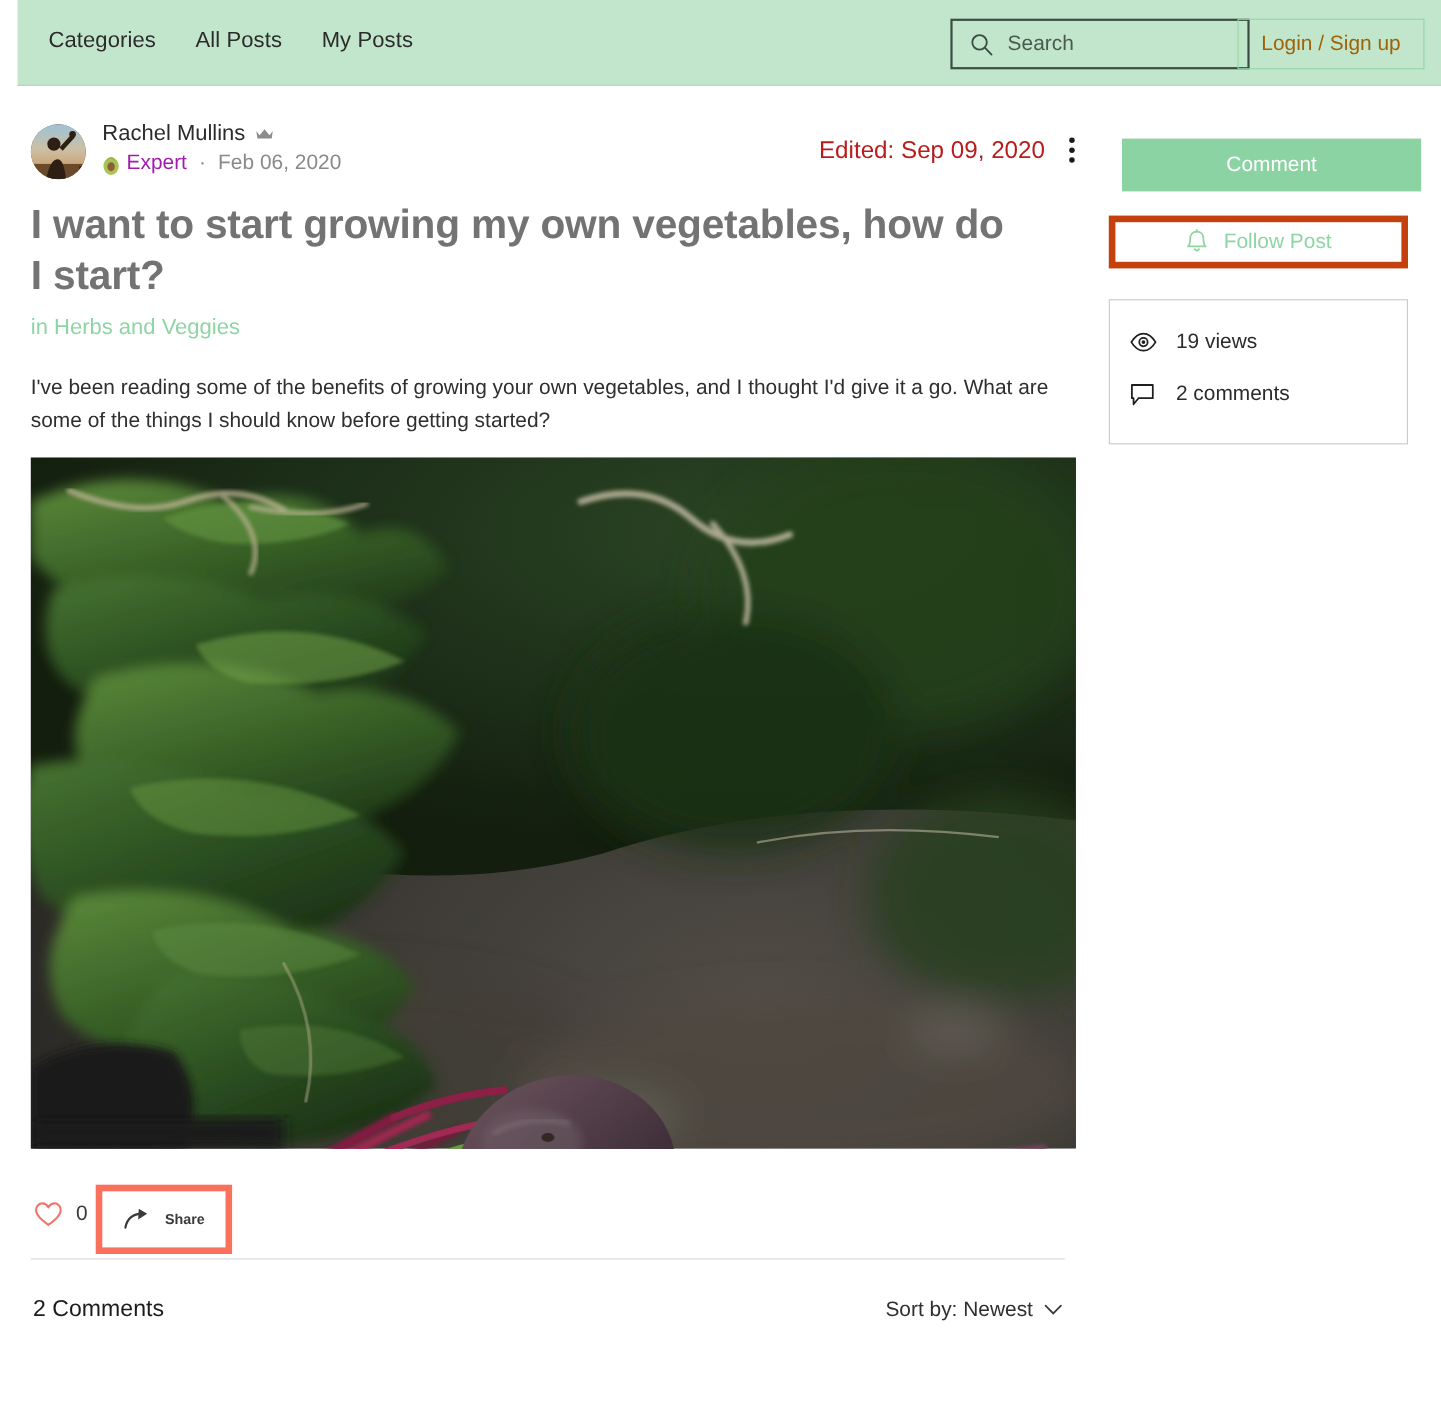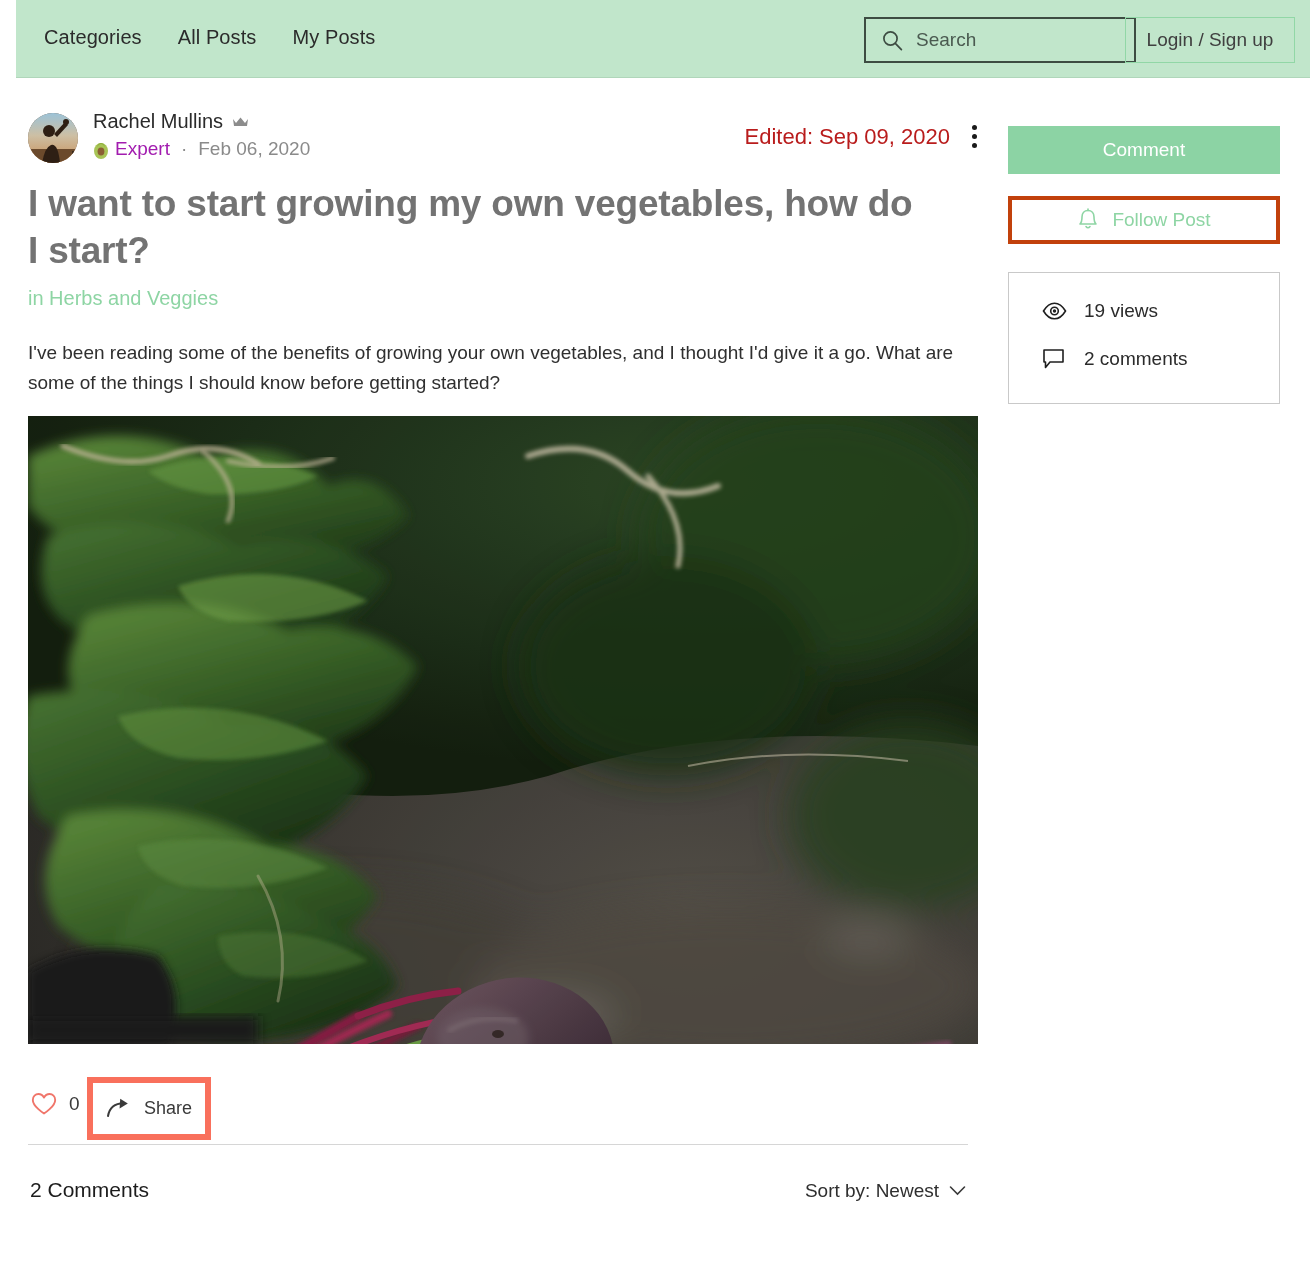--- a/index.html
+++ b/index.html
@@ -38,21 +38,21 @@
   }
   .search-icon svg { display: block; }
   .search-text { font-size: 19px; color: #4a5a50; }
   .login-btn {
     position: absolute; left: 1109px; top: 17px;
     width: 170px; height: 46px;
     border: 1px solid #91d7a6;
     display: flex; align-items: center; justify-content: center;
     cursor: pointer;
   }
-  .login-btn span { font-size: 19px; color: #404040; }
+  .login-btn span { font-size: 19px; color: #a16207; }
 
   
   .main { position: absolute; left: 28px; top: 110px; width: 950px; }
 
   .author-row { position: relative; height: 56px; }
   .avatar {
     position: absolute; left: 0; top: 3px;
     width: 50px; height: 50px; border-radius: 50%;
     overflow: hidden; background: #6d5a4a;
   }
@@ -128,21 +128,21 @@
     border: 6px solid #f9705c;
     background: #ffffff;
   }
   .share-btn {
     position: absolute; left: 0; top: 0;
     width: 112px; height: 51px;
     display: flex; align-items: center; justify-content: center;
     gap: 12px; cursor: pointer;
   }
   .share-icon svg { display: block; }
-  .share-label { font-size: 18px; color: #3a3a3a; }
+  .share-label { font-size: 13px; color: #3a3a3a; font-weight: bold; }
 
   .divider {
     position: absolute; left: 0; top: 70px;
     width: 940px; height: 1px; background: #d6d6d6;
   }
 
   
   .comments-bar {
     position: relative; margin-top: 28px; height: 40px;
   }
@@ -153,36 +153,37 @@
   }
   .sort-text { font-size: 19px; color: #2f2f2f; margin-left: 12px; }
   .chev svg { display:block; }
 
   
   .sidebar { position: absolute; left: 1008px; top: 126px; width: 272px; }
   .comment-btn {
     width: 272px; height: 48px; background: #8cd3a4;
     display: flex; align-items: center; justify-content: center;
     cursor: pointer;
+    margin-left: 12px;
   }
   .comment-btn span { font-size: 19px; color: #ffffff; }
   .follow-btn {
     margin-top: 22px;
     width: 272px; height: 48px; background: #ffffff;
-    border: 4px solid #c2410c;
+    border: 6px solid #c2410c;
     display: flex; align-items: center; justify-content: center;
     gap: 13px; cursor: pointer;
   }
   .follow-btn span { font-size: 19px; color: #8ed5a4; }
   .bell-icon svg { display:block; }
   .stats-box {
     margin-top: 28px;
     width: 272px; height: 132px;
     border: 1px solid #c9c9c9; background: #fff;
-    padding: 27px 0 0 33px;
+    padding: 27px 0 0 18px;
   }
   .stat-row { display: flex; align-items: center; gap: 17px; margin-bottom: 26px; }
   .stat-row span { font-size: 19px; color: #2b2b2b; }
   .stat-icon svg { display: block; }
 </style>
 </head>
 <body>
 
 <div class="page">
 

